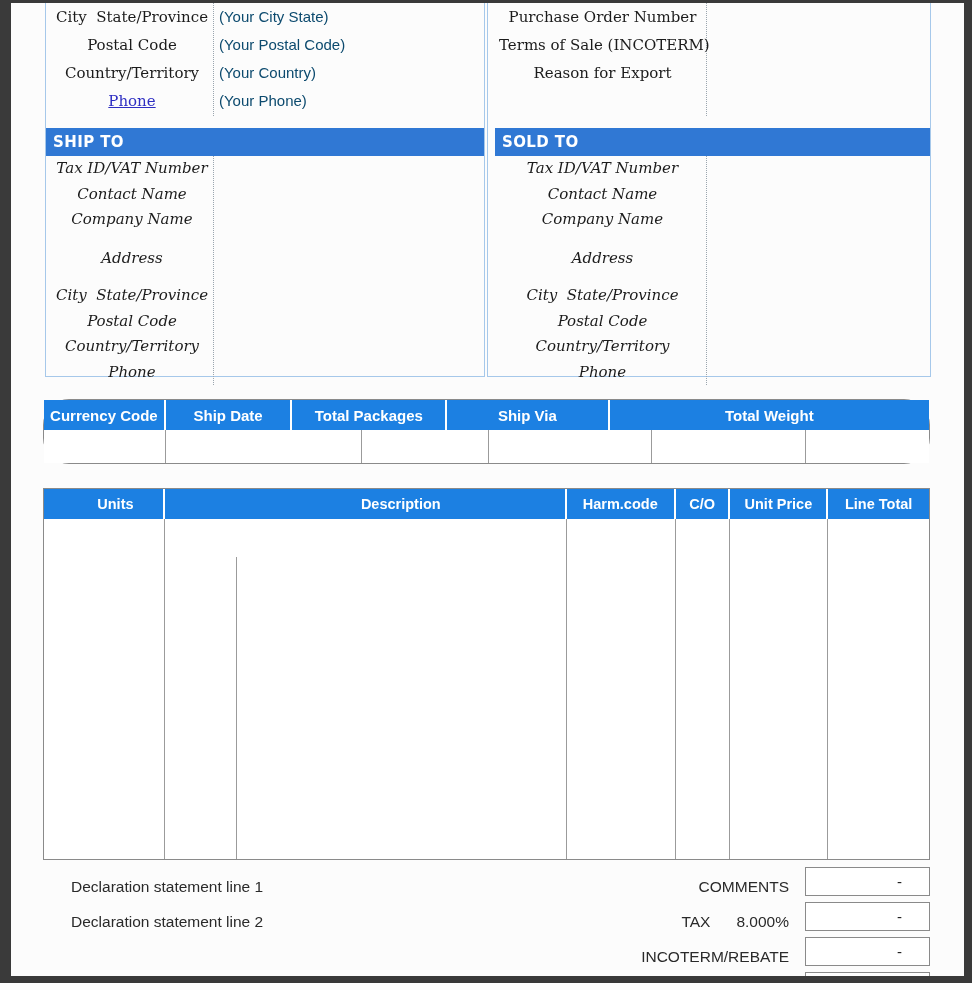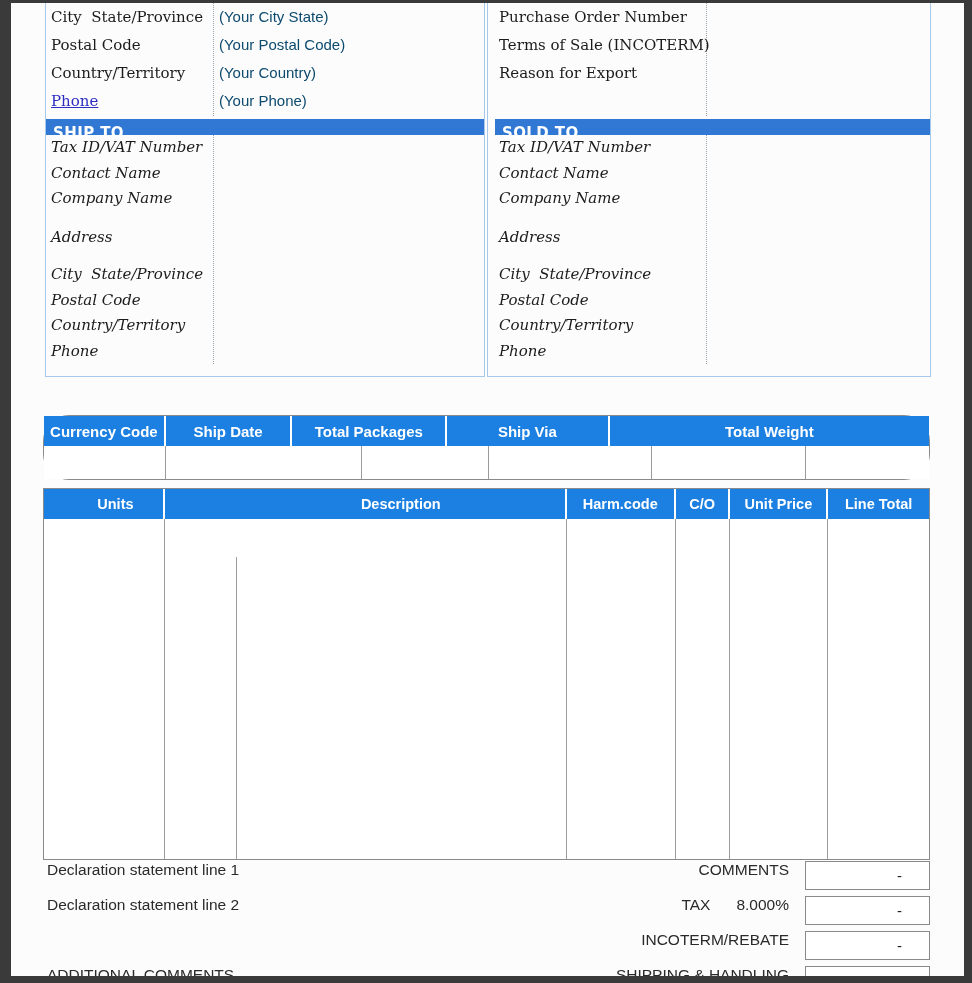--- a/index.html
+++ b/index.html
@@ -15,66 +15,66 @@
           font-family:"Liberation Sans",sans-serif;}
   .page{position:absolute;left:11px;top:3px;width:953px;height:973px;background:#fcfcfc;overflow:hidden;}
 
   
   .col{position:absolute;top:0;height:374px;box-sizing:border-box;
        border-left:1px solid var(--lb);border-right:1px solid var(--lb);border-bottom:1px solid var(--lb);}
   .colL{left:34px;width:440px;}
   .colR{left:476px;width:444px;}
 
   .info{display:flex;height:113px;}
-  .labels-top,.labels-col{box-sizing:border-box;border-right:1px dotted var(--dot);}
+  .labels-top,.labels-col{box-sizing:border-box;border-right:1px dotted var(--dot);text-align:center;}
   .colL .labels-top,.colL .labels-col{width:168px;}
   .colR .labels-top,.colR .labels-col{width:219px;}
   .vals-top{flex:1;padding-left:5px;}
   .iline{height:28px;line-height:28px;}
 
   .slab{font-family:"DejaVu Serif","Liberation Serif",serif;font-size:15px;color:var(--ink);
         white-space:pre;padding-left:5px;display:block;}
   .colR .slab{padding-left:11px;}
   .vtext{font-size:15px;color:#0c4a6e;white-space:pre;}
   a.plink{color:#2d2dc2;text-decoration:underline;}
 
-  .bar{height:16px;margin-top:3px;background:var(--bar-blue);color:#fff;
+  .bar{height:28px;margin-top:12px;background:var(--bar-blue);color:#fff;
        font-family:"DejaVu Sans","Liberation Sans",sans-serif;font-weight:bold;font-size:15px;
        line-height:28px;padding-left:7px;letter-spacing:.4px;box-sizing:border-box;}
   .colR .bar{margin-left:7px;}
 
   .addr{display:flex;height:229px;font-style:italic;}
   .addr-vals{flex:1;}
   .ar{height:25.5px;line-height:25.5px;}
   .sp13{height:13px;} .sp12{height:12px;}
 
   
   .tbl{position:absolute;left:32px;width:887px;border:1px solid var(--gray);box-sizing:border-box;background:#fff;}
-  .t1{top:412px;border-radius:26px;}
+  .t1{top:396px;border-radius:26px;}
   .t2{top:485px;}
   .hrow{display:flex;height:30px;background:var(--hdr-blue);}
   .hcell{box-sizing:border-box;border-right:2px solid #fff;display:flex;align-items:center;justify-content:center;
          color:#fff;font-weight:bold;font-size:15px;}
   .t2 .hcell{font-size:14.5px;}
   .hcell:last-child{border-right:none;}
   .brow{display:flex;background:#fff;}
   .t1 .brow{height:33px;}
   .t2 .brow{height:340px;}
   .bcell{box-sizing:border-box;border-right:1px solid #9b9b9b;}
   .bcell:last-child{border-right:none;}
   
   .c1a{flex:0 0 13.76%;} .c1b{flex:0 0 22.21%;} .c1c{flex:0 0 14.32%;}
   .c1d{flex:0 0 18.38%;} .c1e{flex:0 0 17.47%;} .c1f{flex:1;}
   
   .c2a{flex:0 0 10.94%;margin-left:24px;} .c2b{flex:0 0 8.12%;margin-top:38px;} .c2c{flex:0 0 37.31%;} .c2d{flex:0 0 12.29%;}
   .c2e{flex:0 0 6.20%;} .c2f{flex:0 0 11.05%;} .c2g{flex:1;}
 
   
   .totals{position:absolute;left:32px;top:858px;width:887px;}
-  .trow{display:flex;align-items:flex-start;height:35px;}
+  .trow{display:flex;align-items:flex-end;height:35px;margin-left:24px;}
   .decl{flex:1;font-size:15.5px;color:#2a2a2a;padding-left:4px;white-space:pre;}
   .tlab{display:flex;justify-content:flex-end;align-items:center;gap:26px;
         font-size:15.5px;color:#2a2a2a;margin-right:16px;white-space:pre;}
   .tbox{width:125px;height:29px;border:1px solid var(--gray);box-sizing:border-box;background:#fff;
         display:flex;align-items:center;justify-content:flex-end;padding-right:27px;font-size:15px;color:#222;}
 </style>
 </head>
 <body>
 
 <div class="screen">

